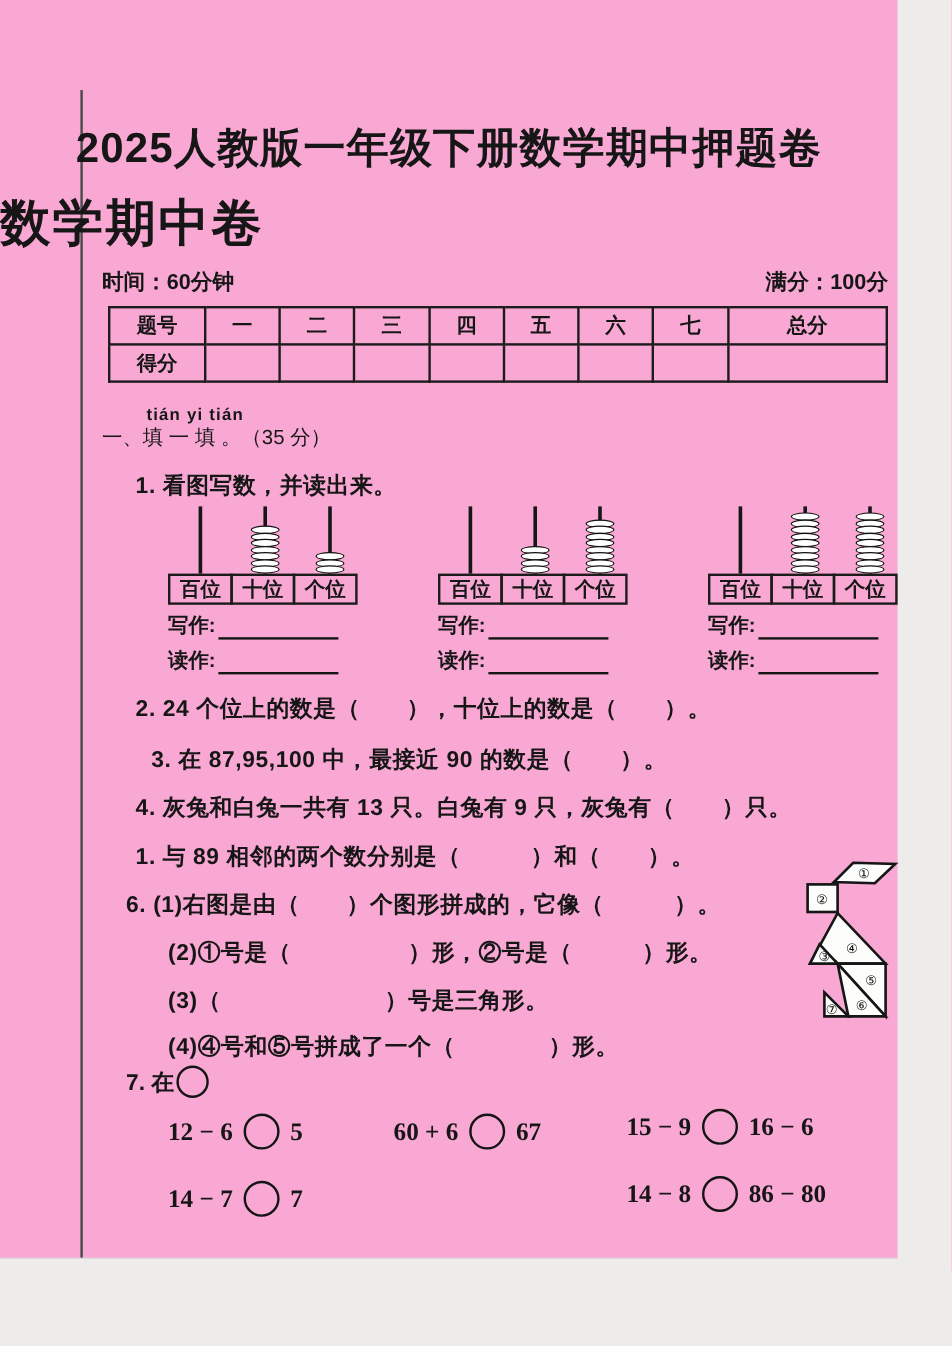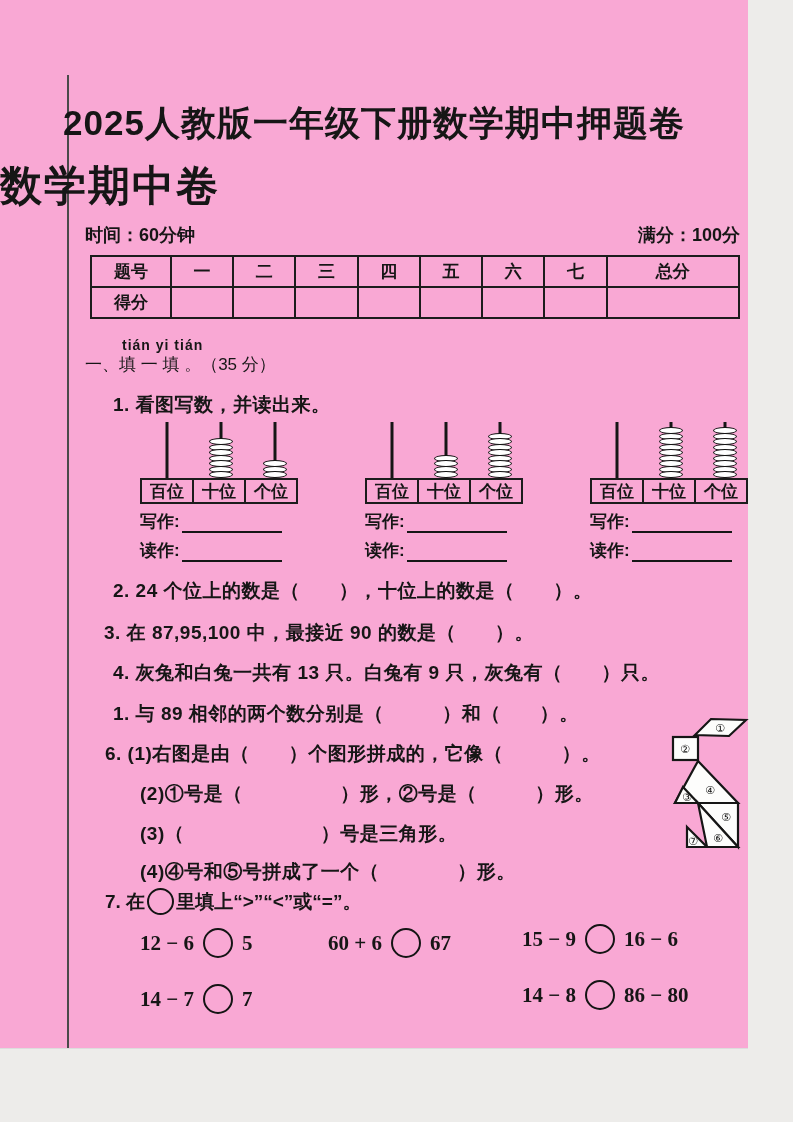--- a/index.html
+++ b/index.html
@@ -216,21 +216,21 @@
         <span>写作:</span>
         <span class="blank"></span>
       </div>
     <div class="wr-line">
         <span>读作:</span>
         <span class="blank"></span>
       </div>
   </div>
 
   <div class="q" style="left:113px;top:578px">2. 24 个位上的数是（　　），十位上的数是（　　）。</div>
-  <div class="q" style="left:104px;top:620px">3. 在 87,95,100 中，最接近 90 的数是（　　）。</div>
+  <div class="q" style="left:126px;top:620px">3. 在 87,95,100 中，最接近 90 的数是（　　）。</div>
   <div class="q" style="left:113px;top:660px">4. 灰兔和白兔一共有 13 只。白兔有 9 只，灰兔有（　　）只。</div>
   <div class="q" style="left:113px;top:701px">1. 与 89 相邻的两个数分别是（　　　）和（　　）。</div>
 
   <div class="q" style="left:105px;top:741px">6. (1)右图是由（　　）个图形拼成的，它像（　　　）。</div>
   <div class="q" style="left:140px;top:781px">(2)①号是（　　　　　）形，②号是（　　　）形。</div>
   <div class="q" style="left:140px;top:821px">(3)（　　　　　　　）号是三角形。</div>
   <div class="q" style="left:140px;top:859px">(4)④号和⑤号拼成了一个（　　　　）形。</div>
 
   <svg class="tangram" width="130" height="158" viewBox="0 0 130 158">
     <polygon points="35,25 51,9 86,10 69,26"></polygon>
@@ -245,21 +245,20 @@
     <text x="27" y="91" text-anchor="middle">③</text>
     <text x="50" y="84" text-anchor="middle">④</text>
     <text x="66" y="111" text-anchor="middle">⑤</text>
     <text x="58" y="132" text-anchor="middle">⑥</text>
     <text x="33" y="135" text-anchor="middle">⑦</text>
   </svg>
 
   <div class="q7-head">
     <span>7. 在</span>
     <span class="circle small"></span>
-    <span>里填上“&gt;”“&lt;”或“=”。</span>
   </div>
 
   <div class="cmp" style="left:140px;top:928px">
     <span>12 − 6</span>
     <span class="circle"></span>
     <span>5</span>
   </div>
   <div class="cmp" style="left:328px;top:928px">
     <span>60 + 6</span>
     <span class="circle"></span>

